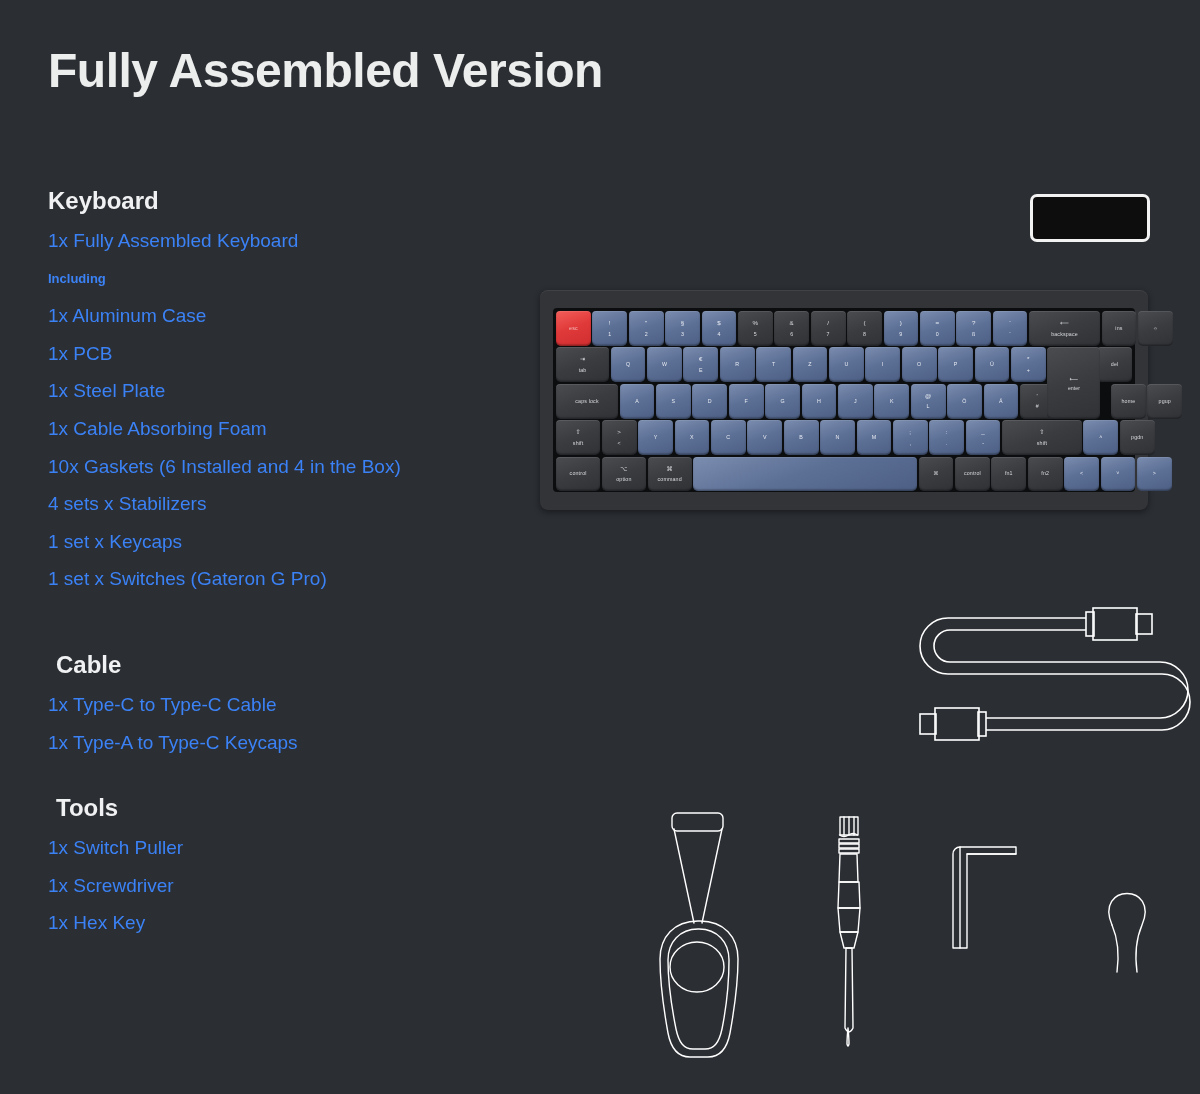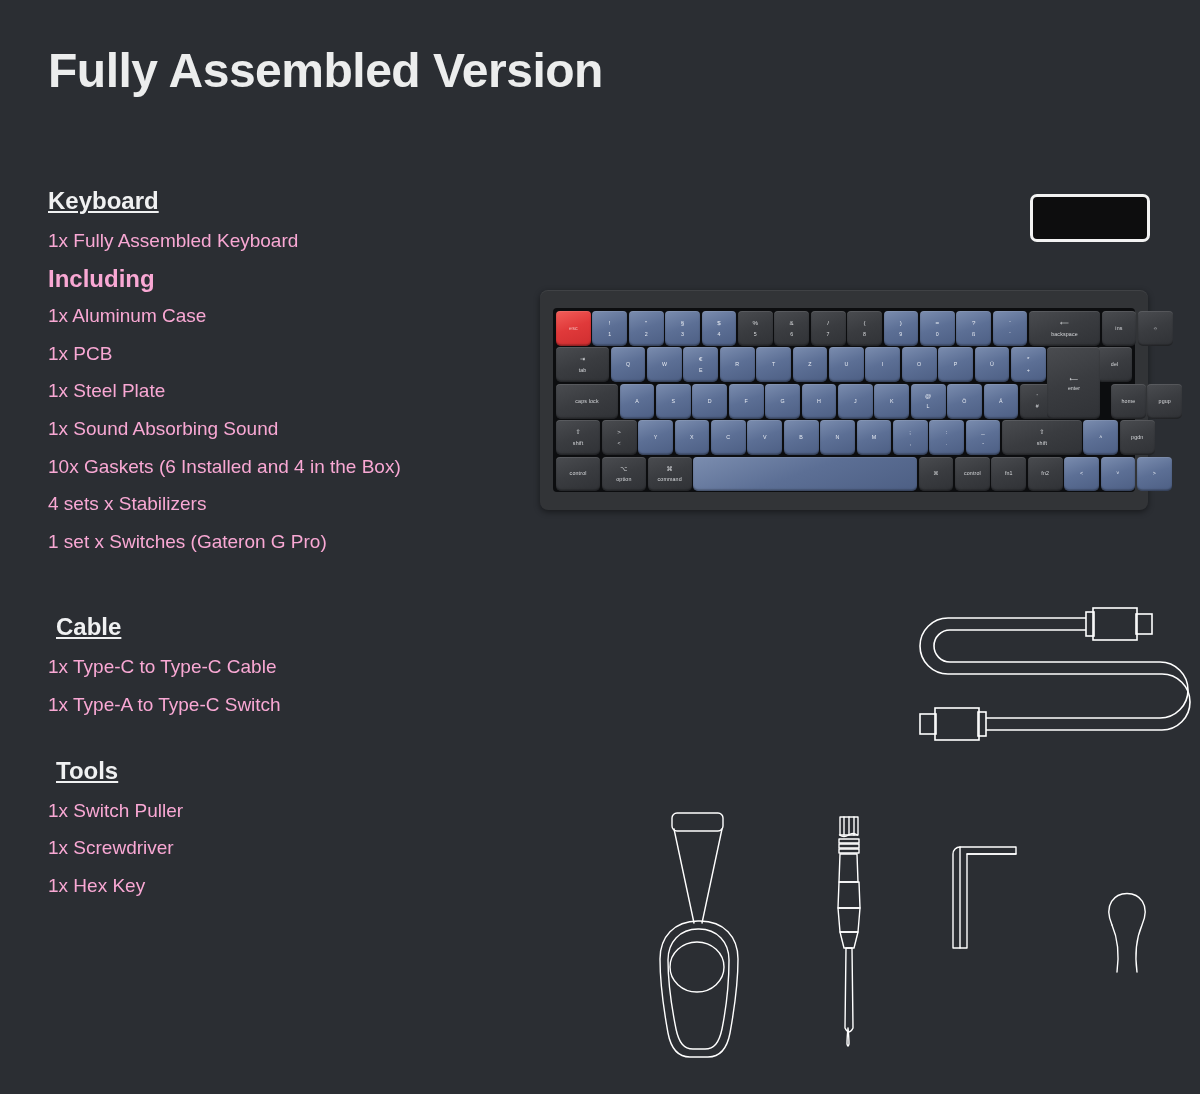--- a/index.html
+++ b/index.html
@@ -21,28 +21,28 @@
     left: 48px; top: 42px;
     font-size: 48px;
     font-weight: 700;
     color: #eceded;
     letter-spacing: -0.5px;
     line-height: 1.2;
   }
   .text-col { position: absolute; left: 48px; top: 186px; width: 470px; }
   .sec-head {
     font-size: 24px; font-weight: 700; color: #f0f1f2;
-    line-height: 1.25; margin-bottom: 6px; text-decoration: underline;
+    line-height: 1.25; margin-bottom: 6px;
   }
   .sec-head.spaced { margin-top: 52px; margin-left: 8px; }
   .line {
-    font-size: 19px; color: #f9a8d4; line-height: 37.6px;
+    font-size: 19px; color: #3b82f6; line-height: 37.6px;
     font-weight: 400; white-space: nowrap;
   }
-  .line.bold { font-weight: 700; font-size: 24px; }
+  .line.bold { font-weight: 700; font-size: 13px; }
 
   
   .case-outline {
     position: absolute; left: 1030px; top: 194px;
     width: 120px; height: 48px;
     border: 3px solid #f2f2f2;
     border-radius: 7px;
     background: #0d0d0e;
   }
 
@@ -130,30 +130,31 @@
 
   <div class="text-col">
 
     <div>
       <div class="sec-head">Keyboard</div>
       <div class="line">1x Fully Assembled Keyboard</div>
       <div class="line bold">Including</div>
       <div class="line">1x Aluminum Case</div>
       <div class="line">1x PCB</div>
       <div class="line">1x Steel Plate</div>
-      <div class="line">1x Sound Absorbing Sound</div>
+      <div class="line">1x Cable Absorbing Foam</div>
       <div class="line">10x Gaskets (6 Installed and 4 in the Box)</div>
       <div class="line">4 sets x Stabilizers</div>
+      <div class="line">1 set x Keycaps</div>
       <div class="line">1 set x Switches (Gateron G Pro)</div>
     </div>
 
     <div>
       <div class="sec-head spaced">Cable</div>
       <div class="line">1x Type-C to Type-C Cable</div>
-      <div class="line">1x Type-A to Type-C Switch</div>
+      <div class="line">1x Type-A to Type-C Keycaps</div>
     </div>
 
     <div>
       <div class="sec-head spaced" style="margin-top:32px">Tools</div>
       <div class="line">1x Switch Puller</div>
       <div class="line">1x Screwdriver</div>
       <div class="line">1x Hex Key</div>
     </div>
 
   </div>

